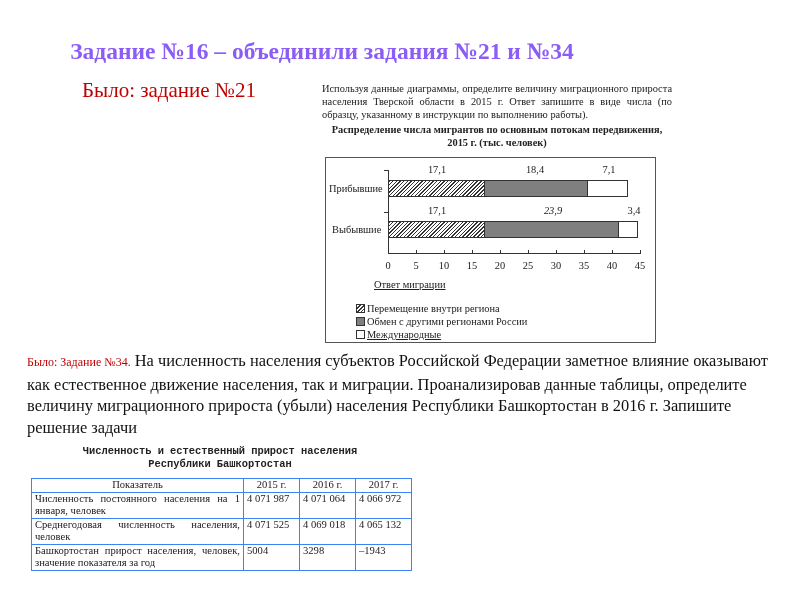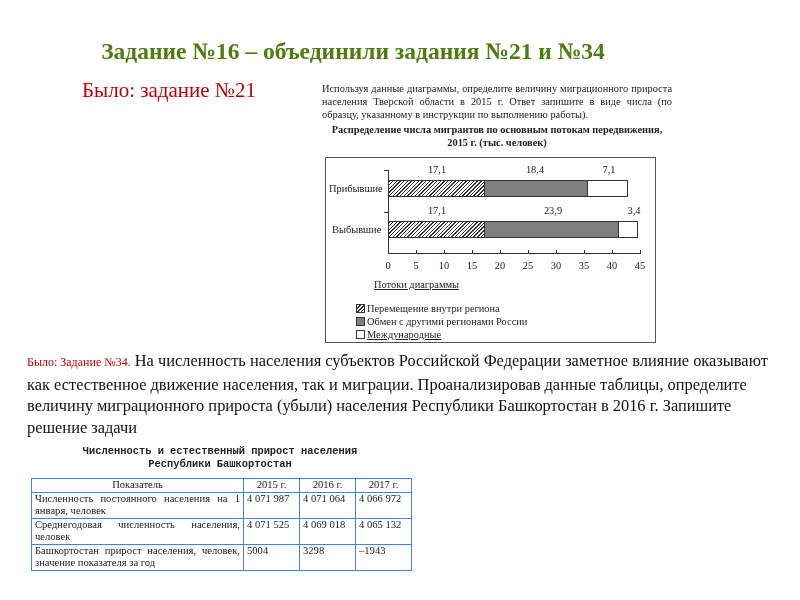--- a/index.html
+++ b/index.html
@@ -1,19 +1,19 @@
 <!DOCTYPE html>
 <html><head>
 <meta charset="utf-8">
 <style>
   html, body { margin:0; padding:0; }
   body { width:800px; height:600px; background:#ffffff; position:relative; overflow:hidden;
          font-family:"Liberation Serif", serif; color:#111; }
   .abs { position:absolute; }
-  #slide-title { left:0; top:38px; width:644px; text-align:center; font-size:23.5px; font-weight:bold; color:#4d7c0f;padding-left:31px; }
+  #slide-title { left:0; top:38px; width:644px; text-align:center; font-size:23.5px; font-weight:bold; color:#8b5cf6; }
   #was21 { left:82px; top:78px; font-size:21px; color:#c00000; }
   #task21-text { left:322px; top:82px; width:350px; font-size:10.4px; line-height:13px; text-align:justify; color:#222; }
   #chart-title { left:322px; top:124px; width:350px; font-size:10.4px; line-height:12.5px; font-weight:bold; text-align:center; color:#222; }
   #chart-frame { left:325px; top:157px; width:331px; height:186px; border:1px solid #555; box-sizing:border-box; }
   .ylabel { font-size:10.4px; color:#222; }
   .bar-seg { position:absolute; box-sizing:border-box; border:1px solid #333; }
   .hatch { background: repeating-linear-gradient(-45deg, #fff 0px, #fff 1.6px, #333 1.6px, #333 2.6px); }
   .solid { background:#7f7f7f; }
   .empty { background:#fff; }
   .val { position:absolute; font-size:10.4px; color:#222; text-align:center; width:40px; }
@@ -56,21 +56,21 @@
   <div class="bar-seg solid" style="left:158px;top:22px;width:104px;height:17px;"></div>
   <div class="bar-seg empty" style="left:261px;top:22px;width:41px;height:17px;"></div>
   <div class="val" style="left:91px;top:6px;">17,1</div>
   <div class="val" style="left:189px;top:6px;">18,4</div>
   <div class="val" style="left:263px;top:6px;">7,1</div>
 
   <div class="bar-seg hatch" style="left:62px;top:63px;width:97px;height:17px;"></div>
   <div class="bar-seg solid" style="left:158px;top:63px;width:135px;height:17px;"></div>
   <div class="bar-seg empty" style="left:292px;top:63px;width:20px;height:17px;"></div>
   <div class="val" style="left:91px;top:47px;">17,1</div>
-  <div class="val" style="left:207px;top:47px;">23,9</div>
+  <div class="val" style="left:207px;top:47px;font-style:italic;">23,9</div>
   <div class="val" style="left:288px;top:47px;">3,4</div>
 
   <div class="tick" style="left:62px;top:92px;"></div>
   <div class="tick" style="left:90px;top:92px;"></div>
   <div class="tick" style="left:118px;top:92px;"></div>
   <div class="tick" style="left:146px;top:92px;"></div>
   <div class="tick" style="left:174px;top:92px;"></div>
   <div class="tick" style="left:202px;top:92px;"></div>
   <div class="tick" style="left:230px;top:92px;"></div>
   <div class="tick" style="left:258px;top:92px;"></div>
@@ -81,21 +81,21 @@
   <div class="ticklbl" style="left:80px;top:102px;">5</div>
   <div class="ticklbl" style="left:108px;top:102px;">10</div>
   <div class="ticklbl" style="left:136px;top:102px;">15</div>
   <div class="ticklbl" style="left:164px;top:102px;">20</div>
   <div class="ticklbl" style="left:192px;top:102px;">25</div>
   <div class="ticklbl" style="left:220px;top:102px;text-align:center;">30</div>
   <div class="ticklbl" style="left:248px;top:102px;">35</div>
   <div class="ticklbl" style="left:276px;top:102px;">40</div>
   <div class="ticklbl" style="left:304px;top:102px;">45</div>
 
-  <div class="abs" style="left:48px;top:121px;font-size:10.4px;text-decoration:underline;color:#222;">Потоки диаграммы</div>
+  <div class="abs" style="left:48px;top:121px;font-size:10.4px;text-decoration:underline;color:#222;">Ответ миграции</div>
   <div class="legend-item" style="left:30px;top:145px;">
     <span class="lbox hatch"></span>
     <span>Перемещение внутри региона</span>
   </div>
   <div class="legend-item" style="left:30px;top:158px;">
     <span class="lbox solid"></span>
     <span>Обмен с другими регионами России</span>
   </div>
   <div class="legend-item" style="left:30px;top:171px;text-decoration:underline;">
     <span class="lbox empty"></span>

